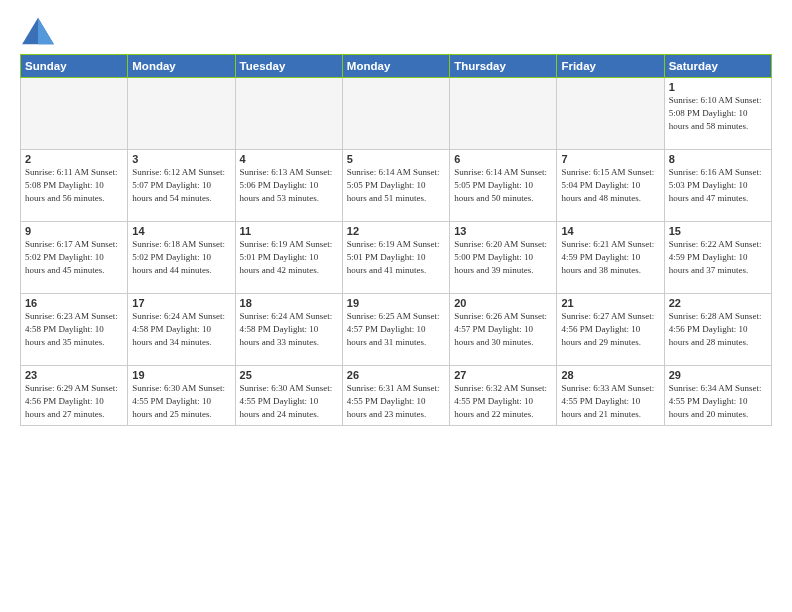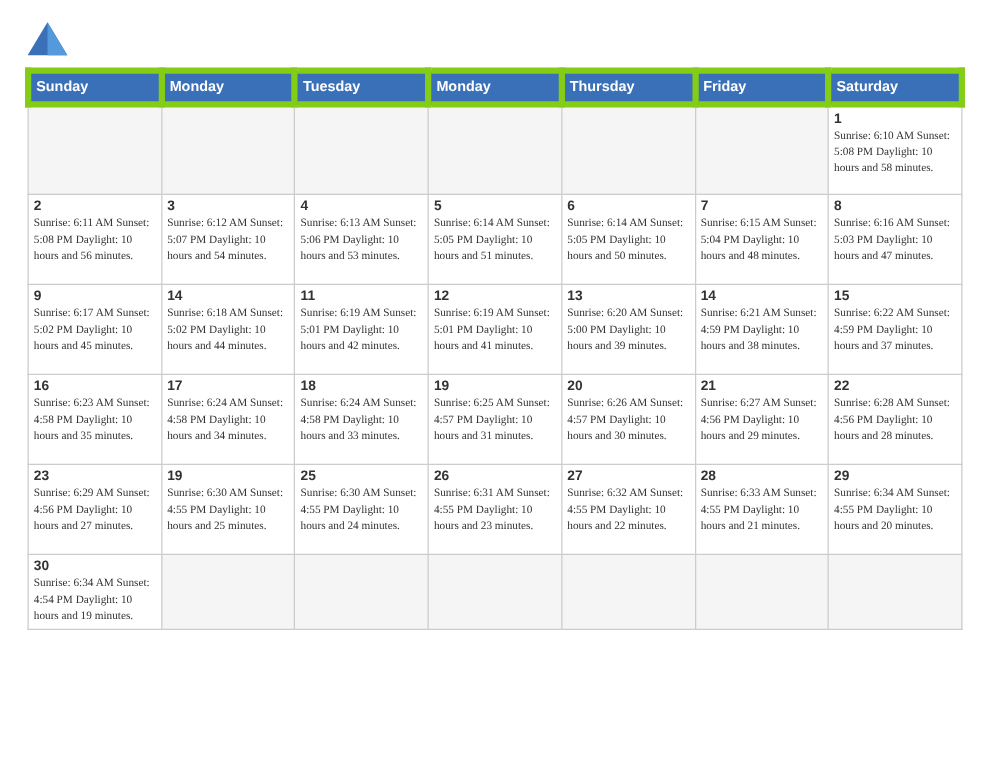--- a/index.html
+++ b/index.html
@@ -59,21 +59,21 @@
       border: 1px solid #ccc;
       table-layout: fixed;
     }
     .calendar thead tr th {
       background-color: #3970b8;
       color: #fff;
       font-size: 11.5px;
       font-weight: bold;
       padding: 5px 4px;
       text-align: left;
-      border: 5px solid #84cc16;
+      border: 1px solid #84cc16;
     }
     .calendar tbody tr td {
       border: 1px solid #ccc;
       vertical-align: top;
       padding: 3px 4px;
       font-size: 9.5px;
       color: #333;
       height: 72px;
       background: #fff;
     }
@@ -342,30 +342,15 @@
 and 21 minutes.</div>
           </td>
           <td>
             <span class="day-number">29</span>
             <div class="day-info">Sunrise: 6:34 AM
 Sunset: 4:55 PM
 Daylight: 10 hours
 and 20 minutes.</div>
           </td>
         </tr>
-        <tr>
-          <td>
-            <span class="day-number">30</span>
-            <div class="day-info">Sunrise: 6:34 AM
-Sunset: 4:54 PM
-Daylight: 10 hours
-and 19 minutes.</div>
-          </td>
-          <td class="empty"></td>
-          <td class="empty"></td>
-          <td class="empty"></td>
-          <td class="empty"></td>
-          <td class="empty"></td>
-          <td class="empty"></td>
-        </tr>
       </tbody>
   </table>
 </div>
 
 </body></html>

